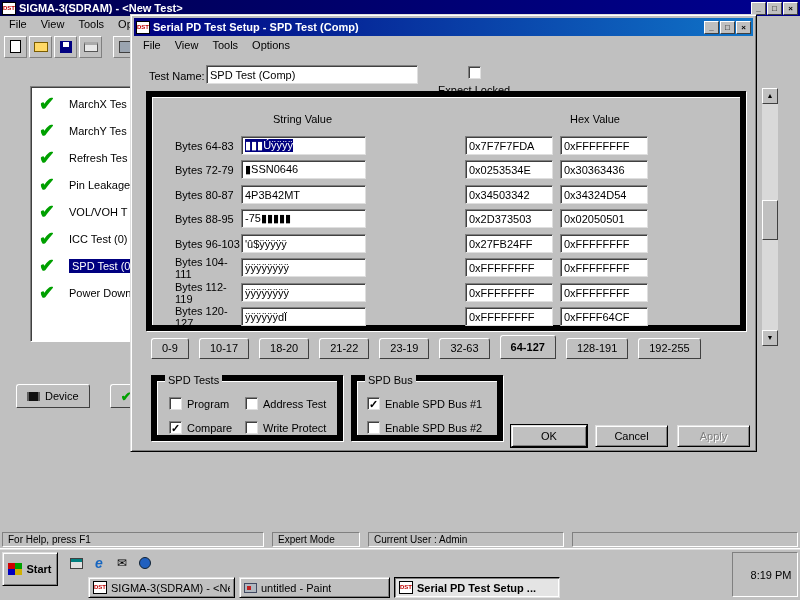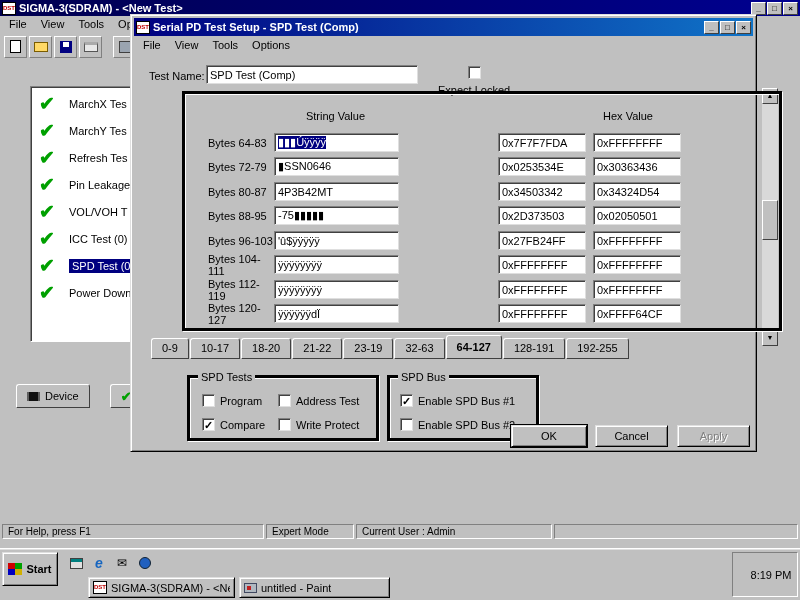--- a/index.html
+++ b/index.html
@@ -2,21 +2,21 @@
 <html><head>
 <meta charset="utf-8">
 <style>
   *{margin:0;padding:0;box-sizing:border-box;}
   html,body{width:800px;height:600px;overflow:hidden;}
   body{position:relative;background:#008080;font-family:"Liberation Sans",sans-serif;font-size:11px;color:#000;}
   button,input{font-family:"Liberation Sans",sans-serif;font-size:11px;color:#000;}
 
   
   .raised{background:#c0c0c0;border:1px solid;border-color:#dfdfdf #000 #000 #dfdfdf;box-shadow:inset 1px 1px 0 #fff,inset -1px -1px 0 #808080;}
-  .groove{border:3px solid #000000;box-shadow:inset 1px 1px 0 #fff,1px 1px 0 #fff;margin-left:36px;}
+  .groove{border:6px solid #000000;box-shadow:inset 1px 1px 0 #fff,1px 1px 0 #fff;}
   .edit{background:#fff;border:1px solid;border-color:#808080 #dfdfdf #dfdfdf #808080;box-shadow:inset 1px 1px 0 #404040;padding:1px 3px;height:19px;font-size:11px;}
   .titlebar{display:flex;align-items:center;gap:3px;padding:0 2px;}
   .title-text{color:#fff;font-weight:bold;font-size:11px;white-space:nowrap;overflow:hidden;}
   .tb-btns{margin-left:auto;display:flex;gap:1px;}
   .wbtn{width:15px;height:13px;background:#c0c0c0;border:1px solid;border-color:#fff #404040 #404040 #fff;font-size:8px;line-height:11px;text-align:center;font-weight:bold;}
   .menu-item{padding:1px 7px;font-size:11px;}
   .ic-dst{display:inline-block;flex:none;width:14px;height:13px;background:#fff;border:1px solid #000;color:#c00000;font-size:6px;font-weight:bold;line-height:11px;text-align:center;}
 
   
   .mainwin{position:absolute;left:0;top:0;width:800px;height:548px;background:#c0c0c0;}
@@ -41,21 +41,21 @@
 
   .bottom-tabs{position:absolute;left:16px;top:384px;display:flex;gap:20px;align-items:flex-end;}
   .dtab{height:24px;display:flex;align-items:center;gap:5px;padding:0 10px;background:#c0c0c0;border:1px solid;border-color:#fff #404040 #404040 #fff;border-radius:3px 3px 0 0;font-size:11px;white-space:nowrap;}
   .ic-chip{width:13px;height:9px;background:#101010;border-left:2px solid #606060;border-right:2px solid #606060;}
 
   .vscroll{position:absolute;left:762px;top:88px;width:16px;height:258px;background:#d9d9d9;}
   .sb-btn{position:absolute;left:0;width:16px;height:16px;background:#c0c0c0;border:1px solid;border-color:#fff #404040 #404040 #fff;font-size:7px;text-align:center;line-height:14px;}
   .sb-btn.up{top:0}.sb-btn.down{bottom:0}
   .sb-thumb{position:absolute;left:0;top:112px;width:16px;height:40px;background:#c0c0c0;border:1px solid;border-color:#fff #404040 #404040 #fff;}
 
-  .statusbar{position:absolute;left:0;bottom:8px;right:0;height:18px;display:flex;gap:2px;padding:2px 2px 1px 2px;}
+  .statusbar{position:absolute;left:0;bottom:0;right:0;height:18px;display:flex;gap:8px;padding:2px 2px 1px 2px;}
   .sp{border:1px solid;border-color:#808080 #fff #fff #808080;font-size:10px;padding:1px 5px;white-space:nowrap;overflow:hidden;}
   .sp1{width:262px}.sp2{width:88px}.sp3{width:196px}.sp4{flex:1}
 
   
   .dialog{position:absolute;left:130px;top:14px;width:627px;height:438px;background:#c0c0c0;border:1px solid;border-color:#dfdfdf #000 #000 #dfdfdf;box-shadow:inset 1px 1px 0 #fff,inset -1px -1px 0 #808080;}
   .dlg-titlebar{position:absolute;left:3px;top:3px;right:3px;height:18px;background:linear-gradient(90deg,#000080,#1074c8);}
   .dlg-menu{position:absolute;left:3px;top:22px;height:16px;display:flex;align-items:center;}
   .tn-label{position:absolute;left:18px;top:55px;}
   .tn-input{position:absolute;left:75px;top:50px;width:212px;}
   .chk{display:flex;align-items:center;gap:5px;font-size:11px;white-space:nowrap;}
@@ -70,21 +70,21 @@
   .r0{top:39px}.r1{top:63px}.r2{top:88px}.r3{top:112px}.r4{top:137px}.r5{top:161px}.r6{top:186px}.r7{top:210px}
   .row-label{width:66px;font-size:11px;}
   .str{width:125px;}
   .hex{width:88px;}
   .hex1{margin-left:99px;}
   .hex2{margin-left:7px;}
   .editdiv{display:flex;align-items:center;overflow:hidden;}
   .selected-text{background:#000080;color:#fff;white-space:nowrap;}
 
   .rtabs{position:absolute;left:20px;top:320px;display:flex;align-items:flex-end;}
-  .rtab{height:21px;padding:3px 10px 0 10px;background:#c0c0c0;border:1px solid;border-color:#fff #404040 #404040 #fff;border-radius:3px 3px 0 0;font-size:11px;margin-right:1px;white-space:nowrap;}
+  .rtab{height:21px;padding:3px 10px 0 10px;background:#c0c0c0;border:1px solid;border-color:#fff #404040 #404040 #fff;border-radius:3px 3px 0 0;font-size:11px;margin-right:10px;white-space:nowrap;}
   .rtab.active{height:24px;padding-top:5px;font-weight:bold;}
 
   .grp{position:absolute;height:66px;}
   .spd-tests{left:20px;top:360px;width:192px;}
   .spd-bus{left:220px;top:360px;width:152px;}
   .grp-title{position:absolute;left:8px;top:-7px;background:#c0c0c0;padding:0 3px;font-size:11px;}
   .gchk{position:absolute;}
   .spd-tests .c0{left:12px;top:16px}.spd-tests .c1{left:12px;top:40px}
   .spd-tests .c2{left:88px;top:16px}.spd-tests .c3{left:88px;top:40px}
   .spd-bus .c0{left:10px;top:16px}.spd-bus .c1{left:10px;top:40px}
@@ -377,18 +377,22 @@
 
   <div class="tasks">
     <button class="taskbtn raised">
       <span class="ic-dst">DST</span>
       <span class="task-lbl">SIGMA-3(SDRAM) - &lt;New...</span>
     </button>
     <button class="taskbtn raised">
       <span class="ic-paint"></span>
       <span class="task-lbl">untitled - Paint</span>
     </button>
+    <button class="taskbtn raised active">
+      <span class="ic-dst">DST</span>
+      <span class="task-lbl">Serial PD Test Setup ...</span>
+    </button>
   </div>
 
   <div class="tray">
     <span class="clock">8:19 PM</span>
   </div>
 </div>
 
 </body></html>

